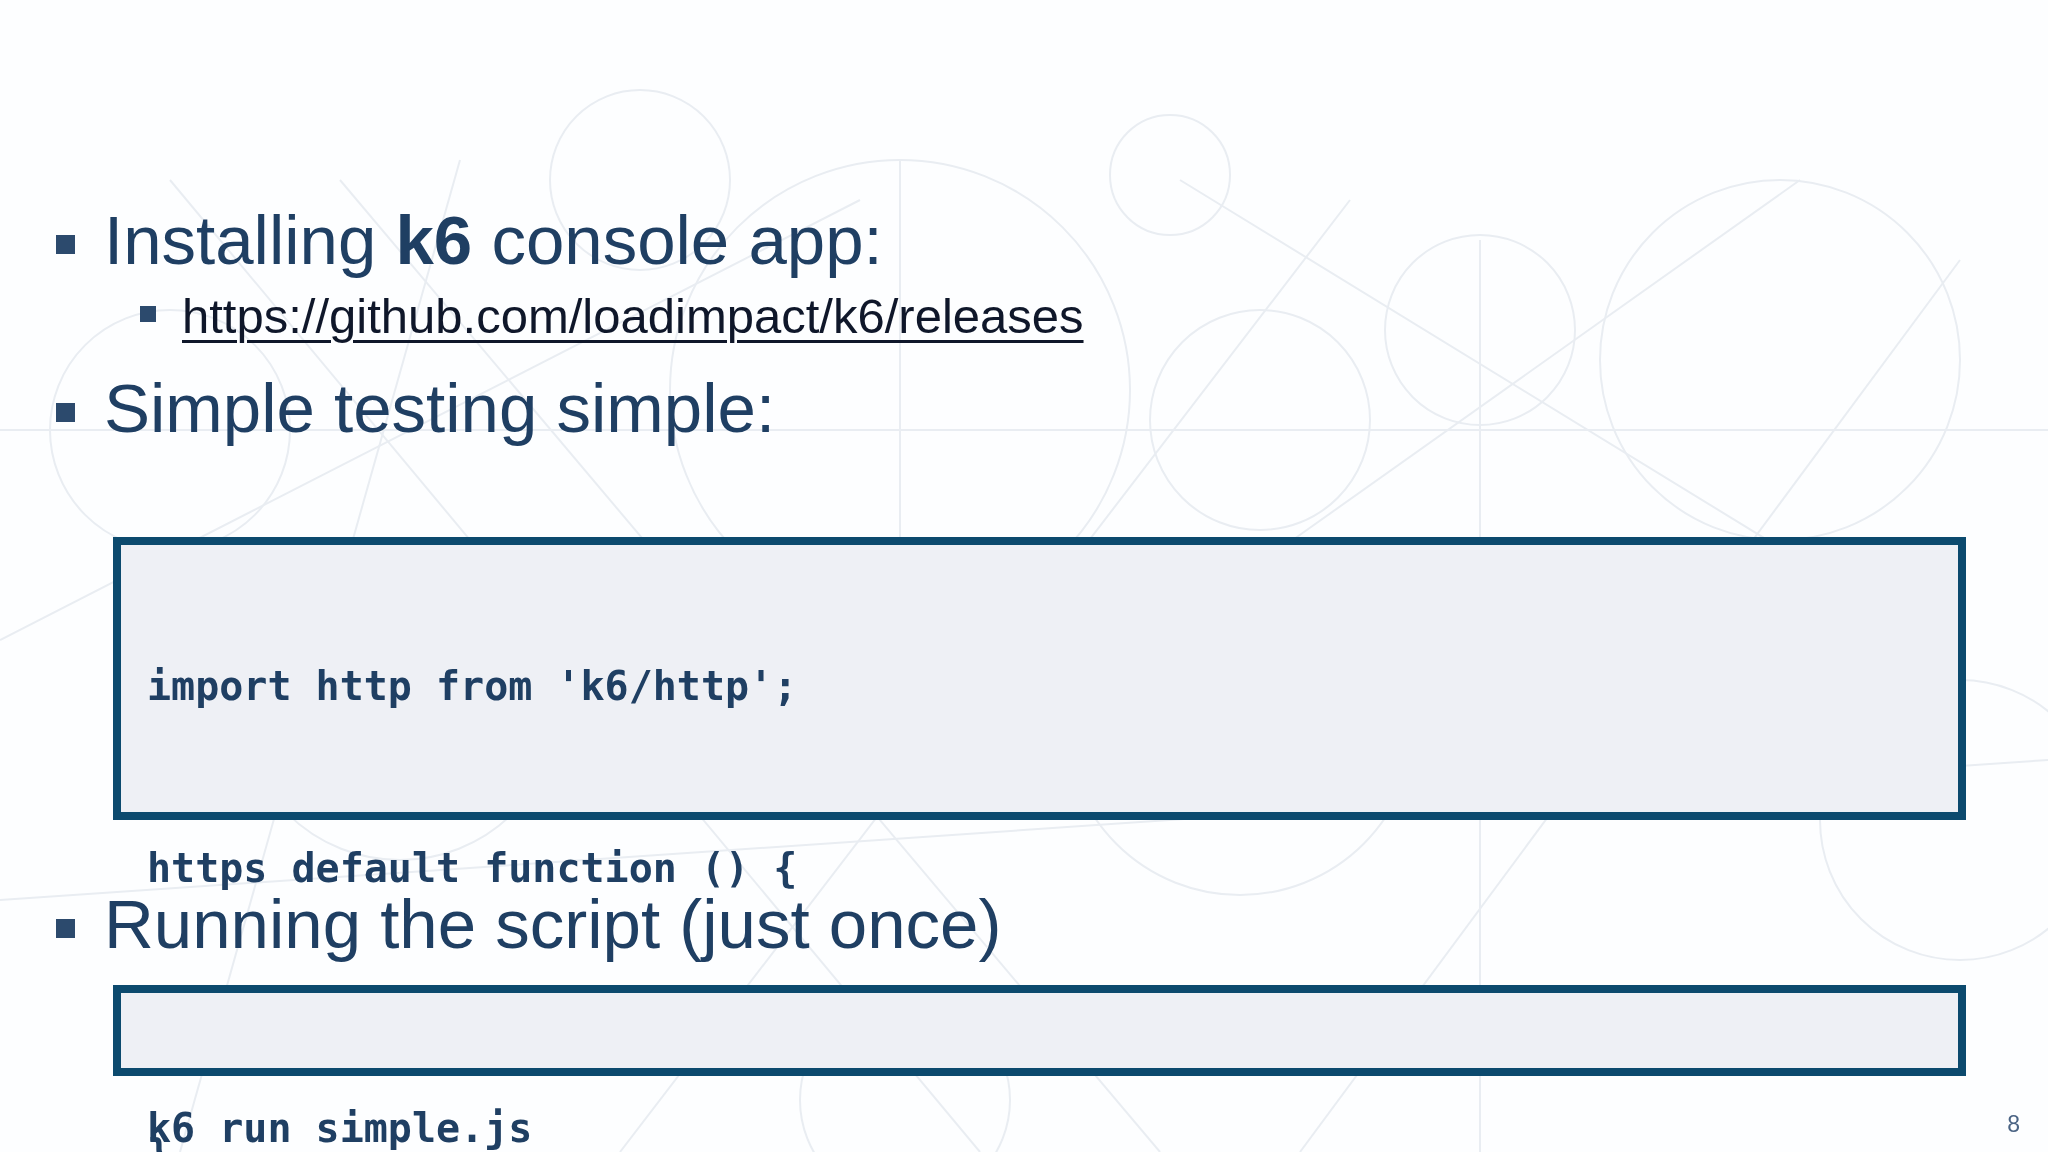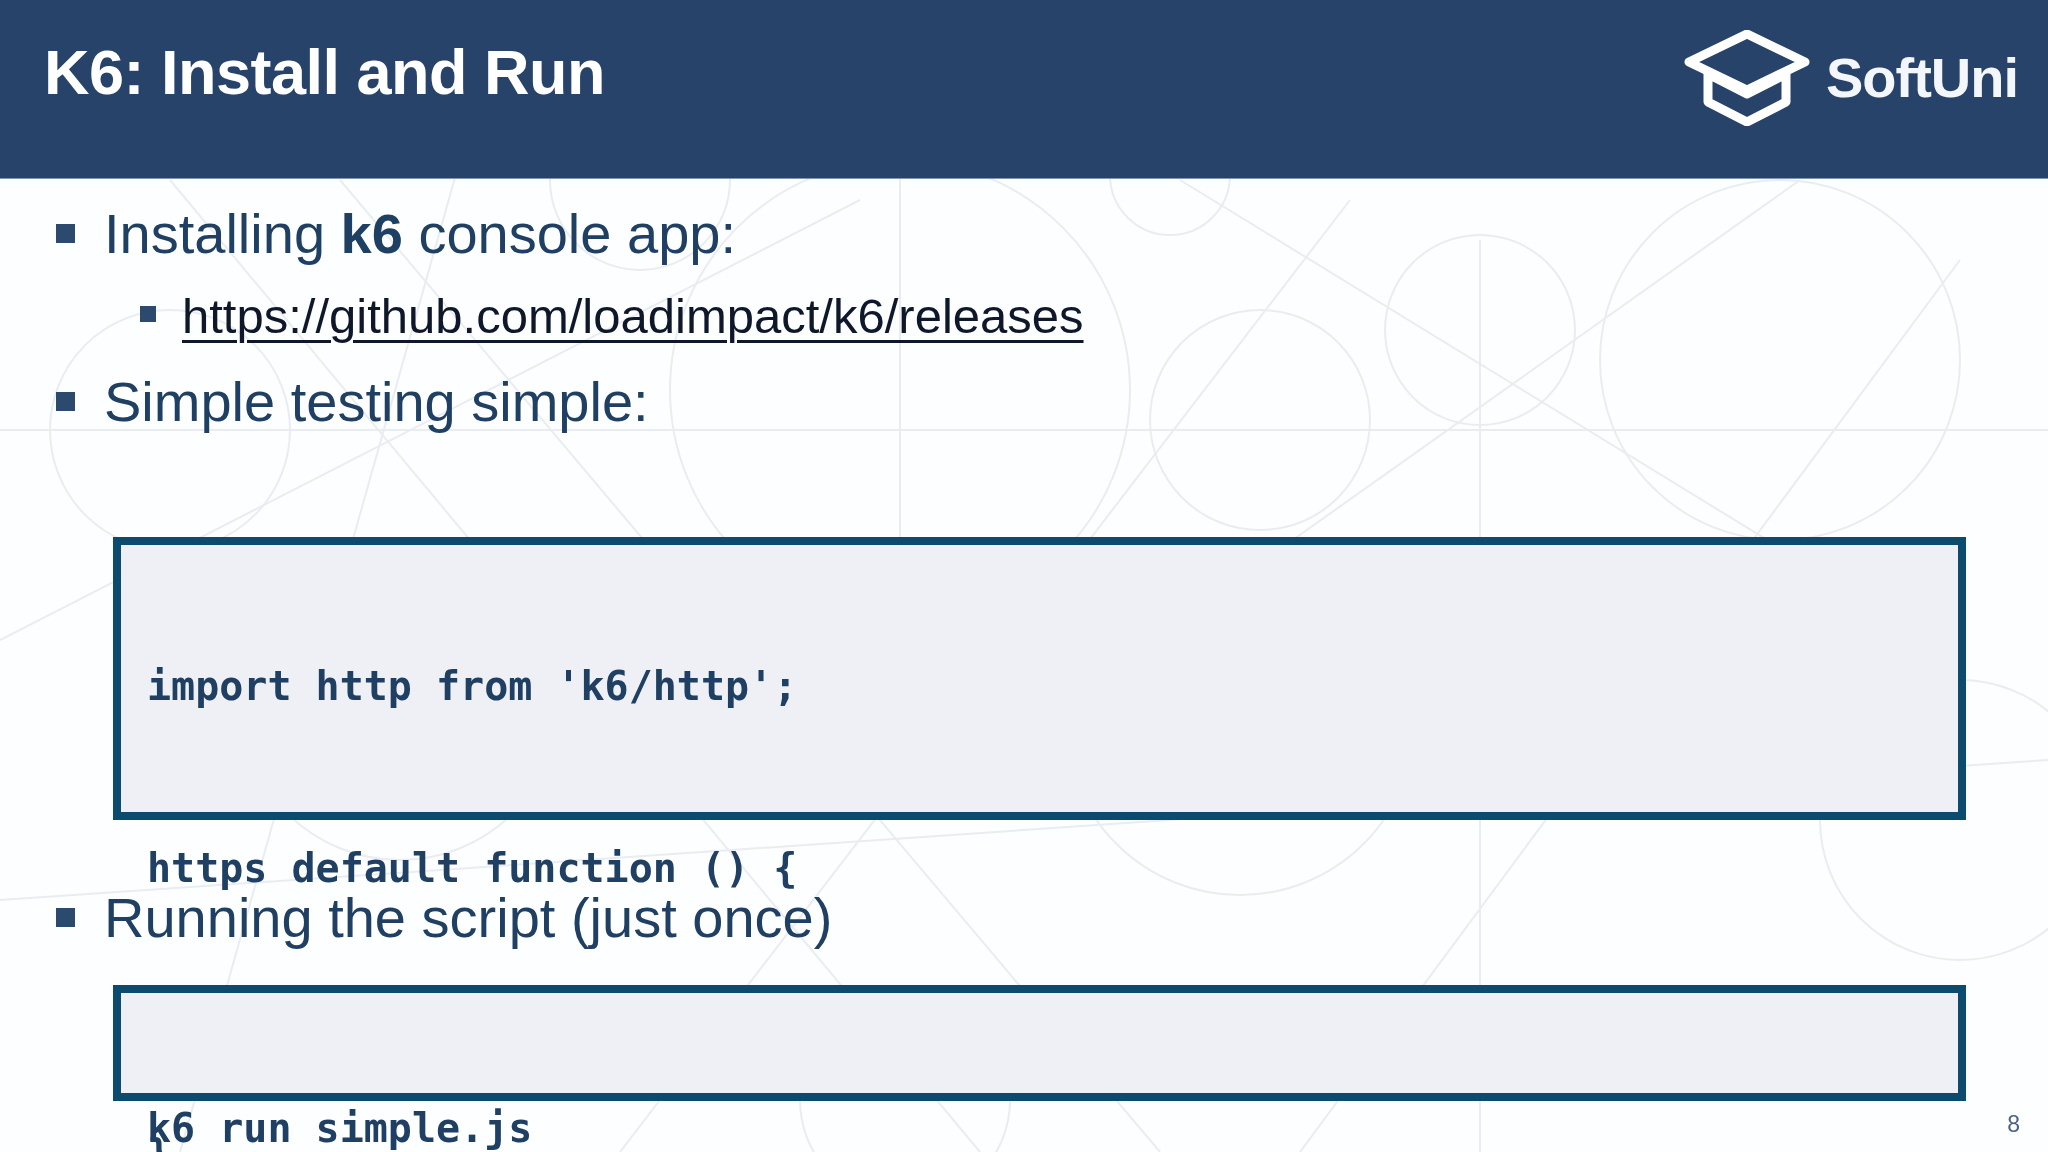--- a/index.html
+++ b/index.html
@@ -88,21 +88,21 @@
   }
   .lvl1 { left: 56px; }
   .lvl1 .bullet-mark {
     width: 19px;
     height: 19px;
     margin-right: 29px;
     position: relative;
     top: -10px;
   }
   .lvl1 .bullet-text {
-    font-size: 56px;
+    font-size: 69px;
     color: #1f3f63;
     line-height: 1;
   }
   .lvl1 .bullet-text b { font-weight: bold; }
 
   .lvl2 { left: 140px; }
   .lvl2 .bullet-mark {
     width: 16px;
     height: 16px;
     margin-right: 26px;
@@ -141,21 +141,21 @@
   }
   #code-script .line-1 { margin-bottom: 42px; }
   #code-script .line-2,
   #code-script .line-3,
   #code-script .line-4 { line-height: 1.28; }
 
   #code-run {
     left: 113px;
     top: 807px;
     width: 1853px;
-    height: 116px;
+    height: 91px;
     padding: 20px 0 0 26px;
   }
 
   .file-badge {
     position: absolute;
     left: 1578px;
     top: 540px;
     width: 360px;
     height: 74px;
     background: #dfe4ec;
@@ -206,31 +206,20 @@
       <line x1="170" y1="180" x2="980" y2="1152"></line>
       <line x1="1480" y1="240" x2="1480" y2="1152"></line>
       <line x1="0" y1="900" x2="2048" y2="760"></line>
       <line x1="620" y1="1152" x2="1350" y2="200"></line>
       <line x1="1960" y1="260" x2="1300" y2="1152"></line>
       <line x1="0" y1="640" x2="860" y2="200"></line>
       <line x1="340" y1="180" x2="1160" y2="1152"></line>
     </g>
   </svg>
 
-  <div class="header">
-    <div class="header-title">K6: Install and Run</div>
-
-    <div class="logo">
-      <svg class="logo-mark" width="126" height="96" viewBox="0 0 126 96">
-        <path d="M63 4 L121 32 L63 60 L5 32 Z" fill="none" stroke="#ffffff" stroke-width="9" stroke-linejoin="round"></path>
-        <path d="M24 44 L24 72 L63 92 L102 72 L102 44 L63 64 Z" fill="none" stroke="#ffffff" stroke-width="9" stroke-linejoin="round"></path>
-      </svg>
-      <span class="logo-text">SoftUni</span>
-    </div>
-  </div>
 
   <div class="content">
 
     <div class="bullet-row lvl1" style="top:28px">
       <span class="bullet-mark"></span>
       <span class="bullet-text"><span>Installing </span><b>k6</b><span> console app:</span></span>
     </div>
 
     <div class="bullet-row lvl2" style="top:114px">
       <span class="bullet-mark"></span>

